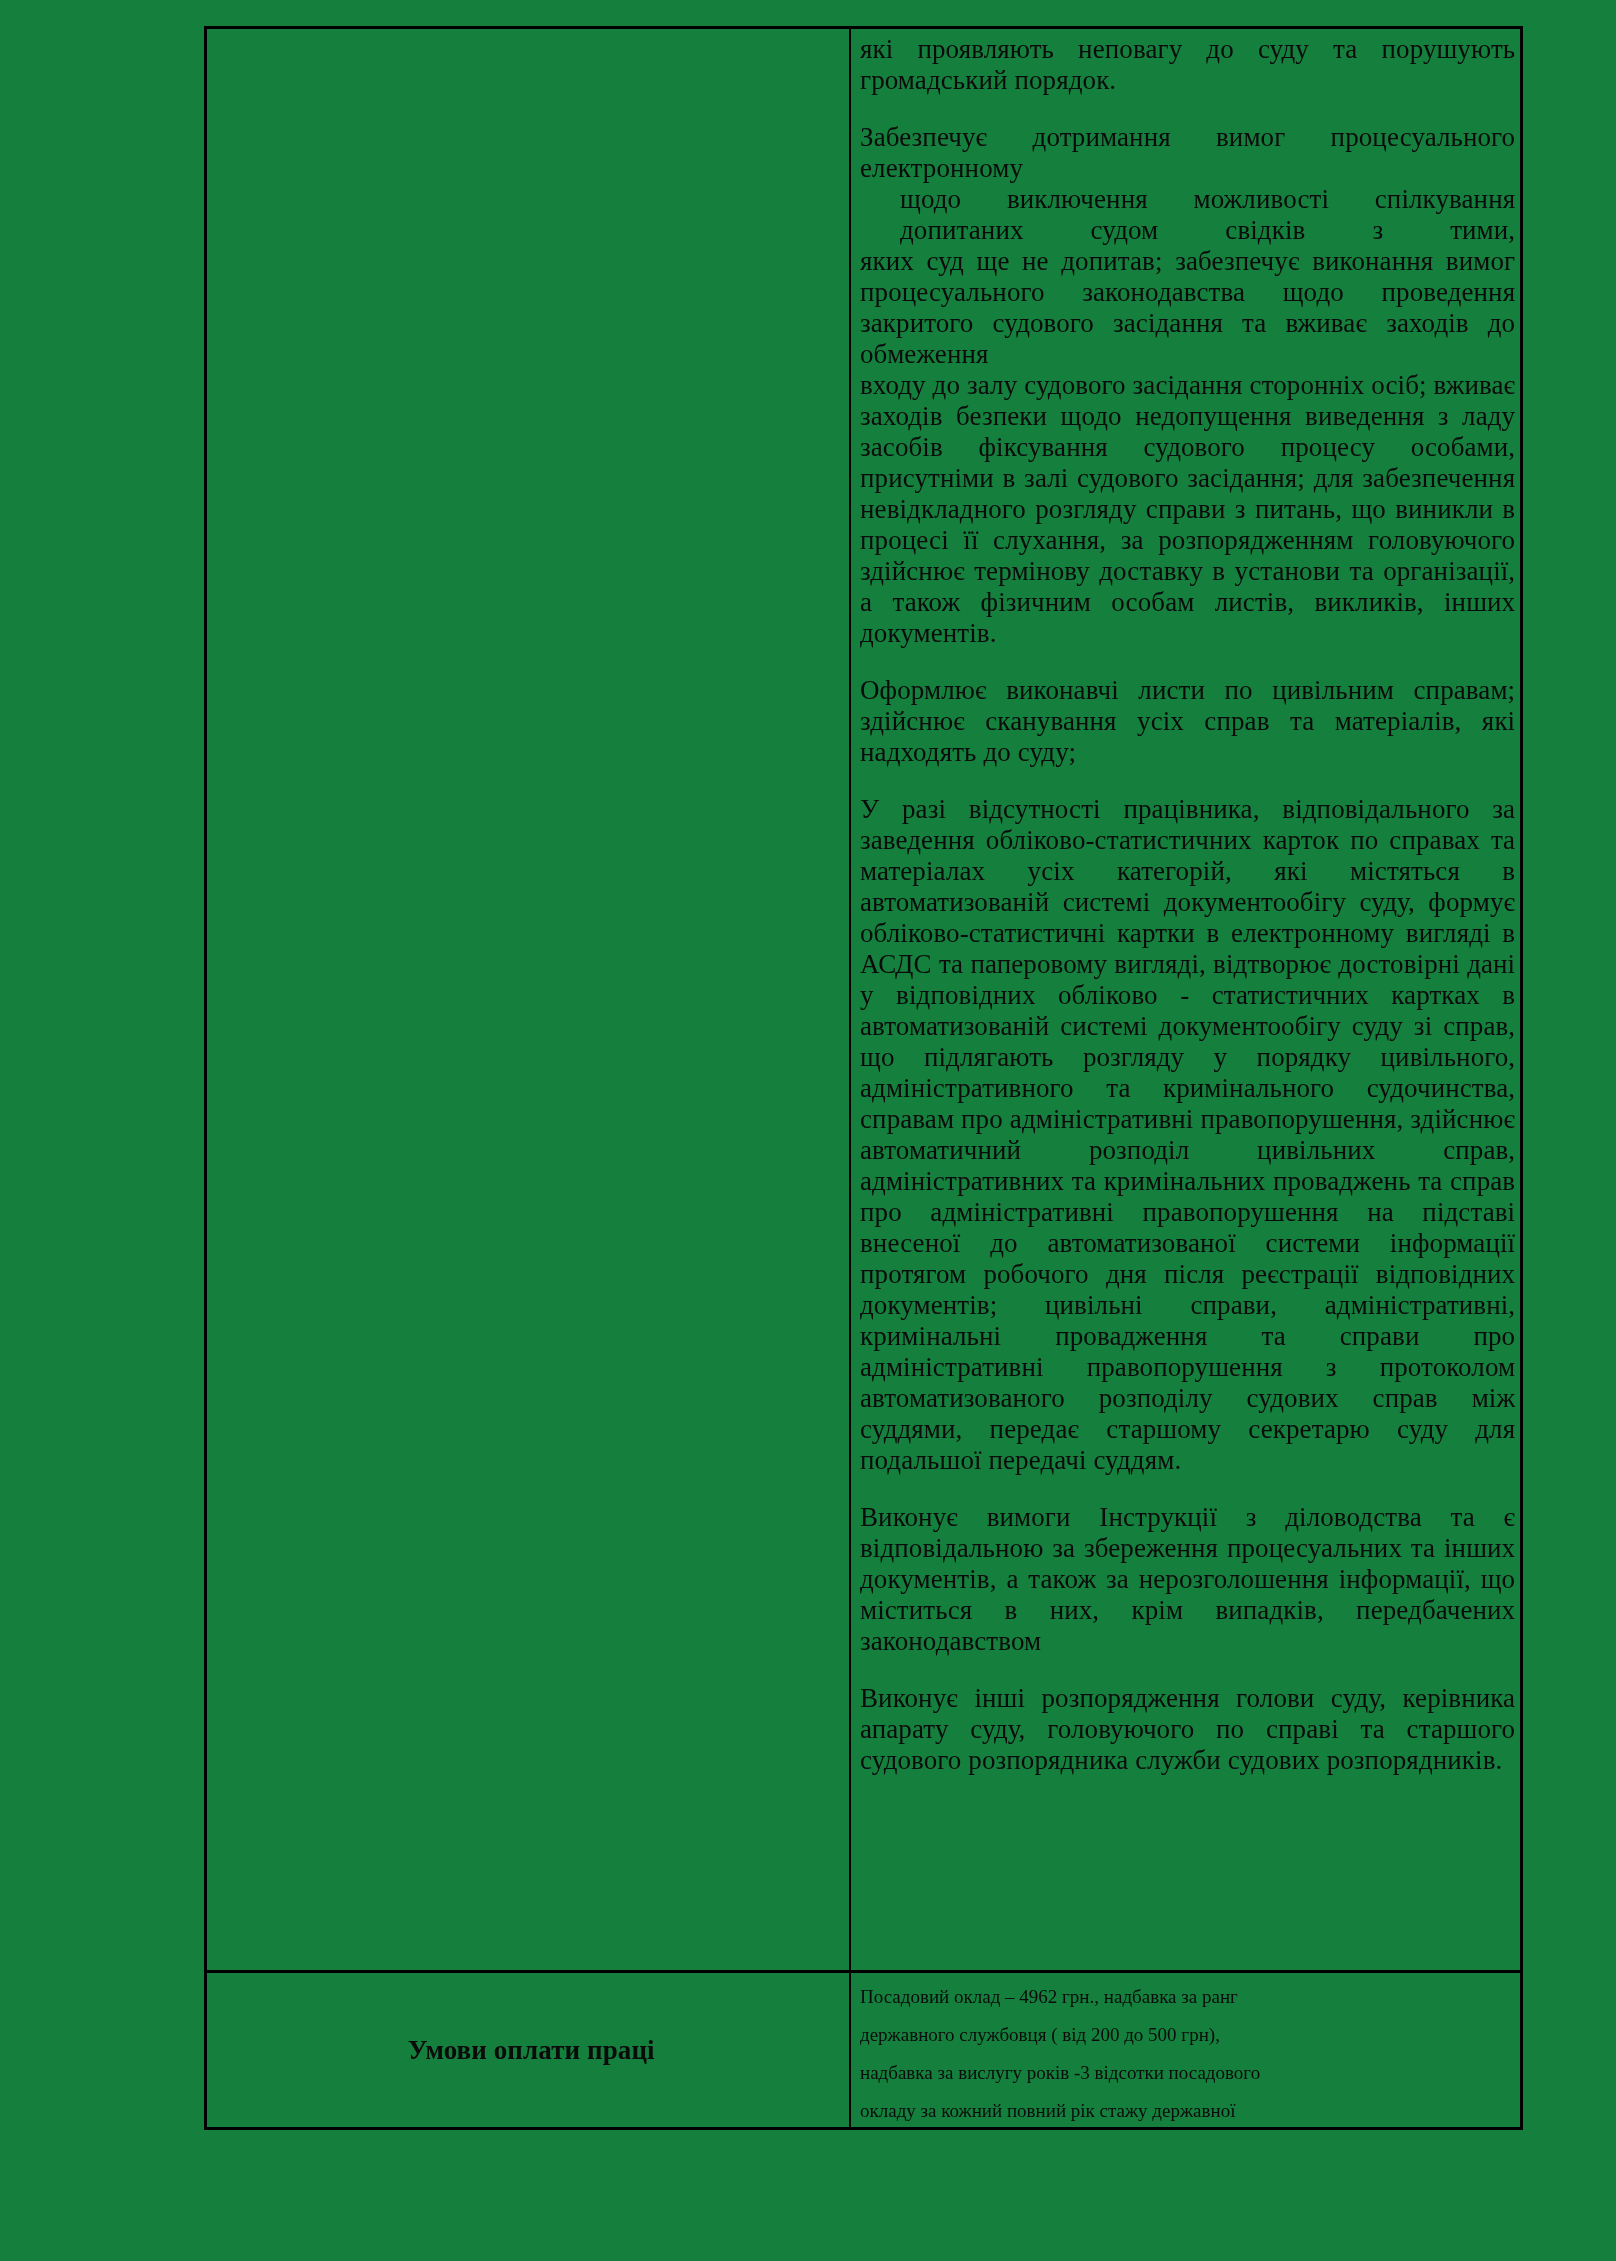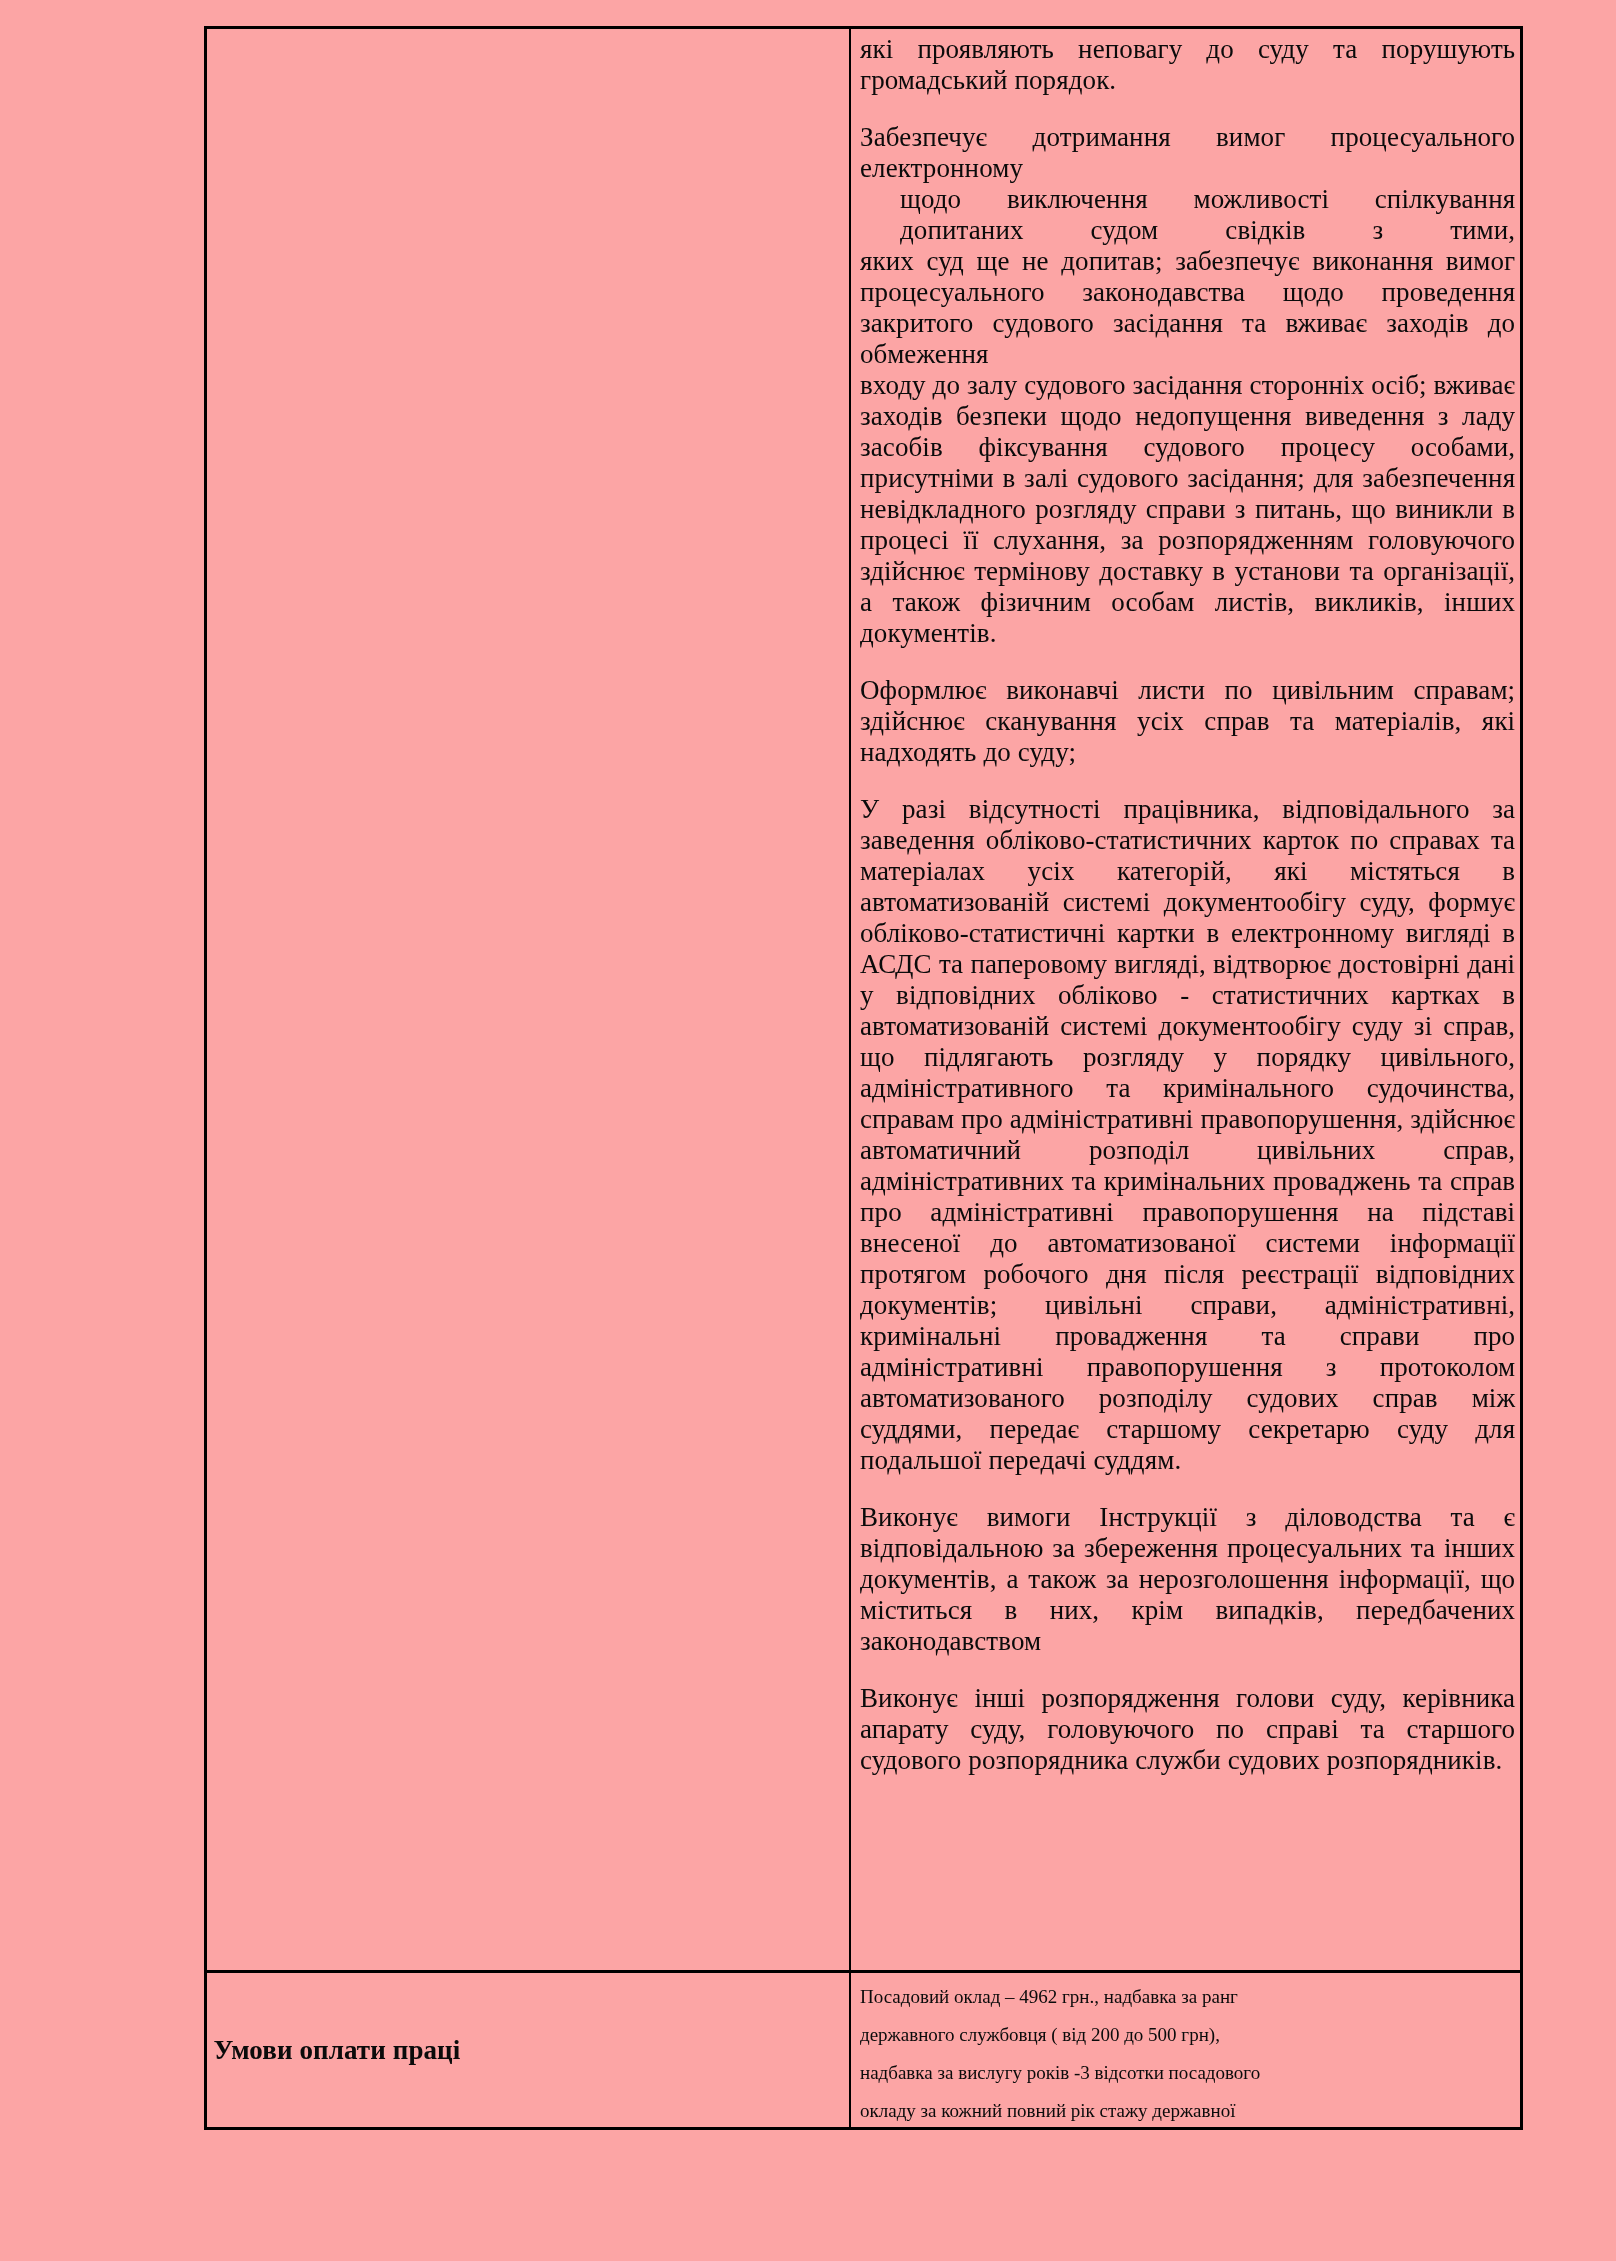--- a/index.html
+++ b/index.html
@@ -4,21 +4,21 @@
 <style>
   html, body {
     margin: 0;
     padding: 0;
     background: #e8e8e8;
   }
   .page {
     position: relative;
     width: 1617px;
     height: 2261px;
-    background: #fca5a5;
+    background: #15803d;
     font-family: "Liberation Serif", serif;
     color: #0b0b0b;
     overflow: hidden;
   }
   .doc-table {
     position: absolute;
     left: 204px;
     top: 26px;
     width: 1319px;
     height: 2104px;
@@ -53,20 +53,21 @@
     text-align: justify;
   }
   .para .seg.stretch {
     text-align-last: justify;
     margin-left: 40px;
   }
   .salary-label-cell {
     display: flex;
     align-items: center;
     padding-left: 6.5px;
+    justify-content: center;
   }
   .salary-label {
     font-weight: bold;
     font-size: 27px;
     letter-spacing: 0.1px;
   }
   .salary-text-cell {
     padding: 5.2px 7.8px 0 9px;
   }
   .salary-line {

